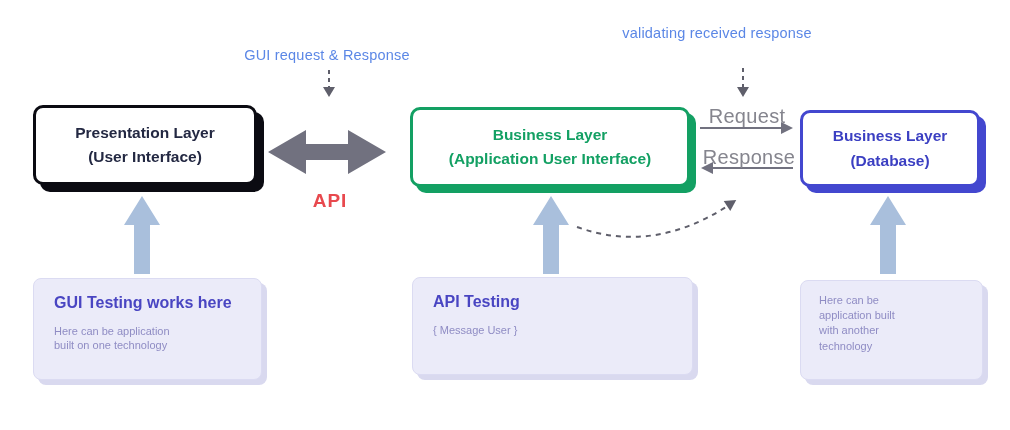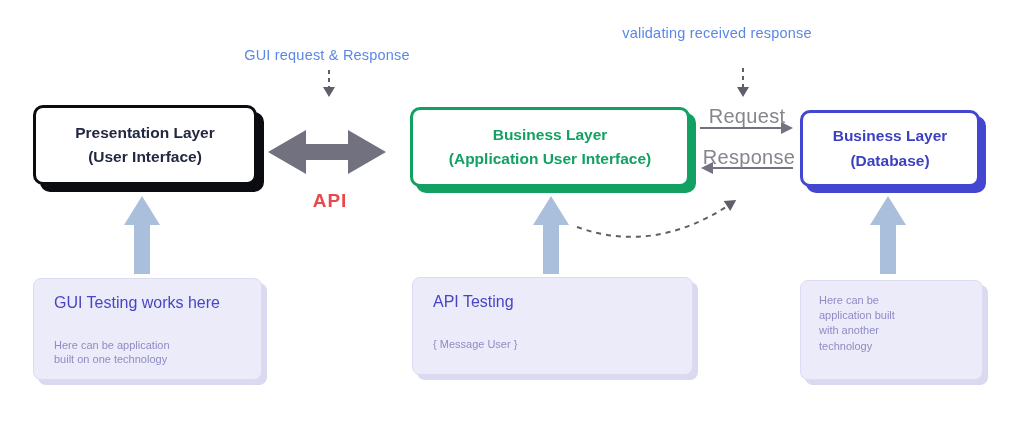--- a/index.html
+++ b/index.html
@@ -93,22 +93,22 @@
     box-shadow: 5px 5px 0 var(--note-shadow);
     padding: 15px 20px;
   }
   .note-gui { left: 33px;  top: 278px; width: 229px; height: 102px; }
   .note-api { left: 412px; top: 277px; width: 281px; height: 98px; }
   .note-db  { left: 800px; top: 280px; width: 183px; height: 100px; padding: 12px 18px; }
 
   .note-title {
     color: var(--note-title);
     font-size: 16px;
-    font-weight: 400;
-    margin-bottom: 26px;
+    font-weight: 700;
+    margin-bottom: 12px;
   }
   .note-body {
     color: var(--note-body);
     font-size: 11px;
     line-height: 1.3;
     white-space: pre-line;
   }
   .note-db .note-body { font-size: 11px; line-height: 1.38; }
 </style>
 </head>

